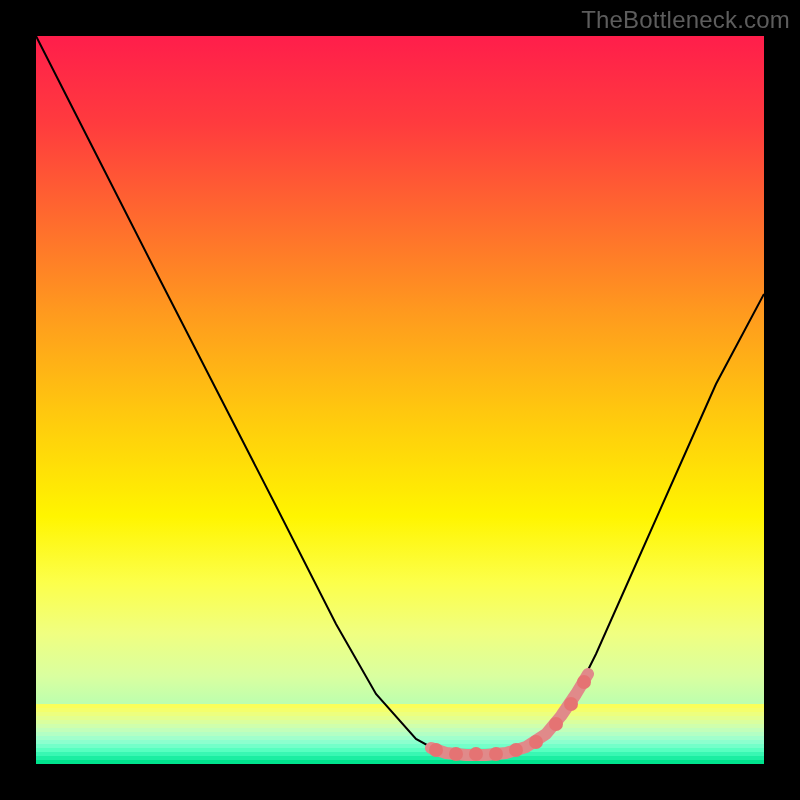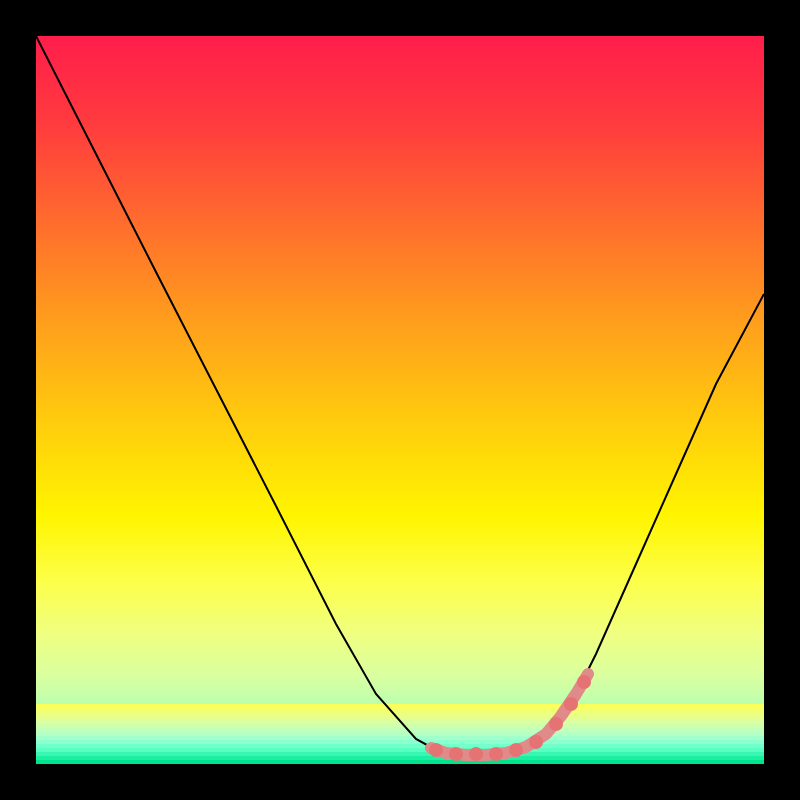--- a/index.html
+++ b/index.html
@@ -73,20 +73,21 @@
     inset: 0;
     width: 100%;
     height: 100%;
   }
 </style>
 </head>
 <body>
 
 <div class="frame">
 
+  <div class="watermark">TheBottleneck.com</div>
 
   <div class="plot-area">
     <div class="gradient-bg"></div>
 
     <div class="bottom-stripes" id="stripes">
         <div style="background: rgb(250, 255, 90);"></div>
         <div style="background: rgb(244, 255, 108);"></div>
         <div style="background: rgb(237, 255, 126);"></div>
         <div style="background: rgb(228, 255, 142);"></div>
         <div style="background: rgb(218, 255, 158);"></div>

